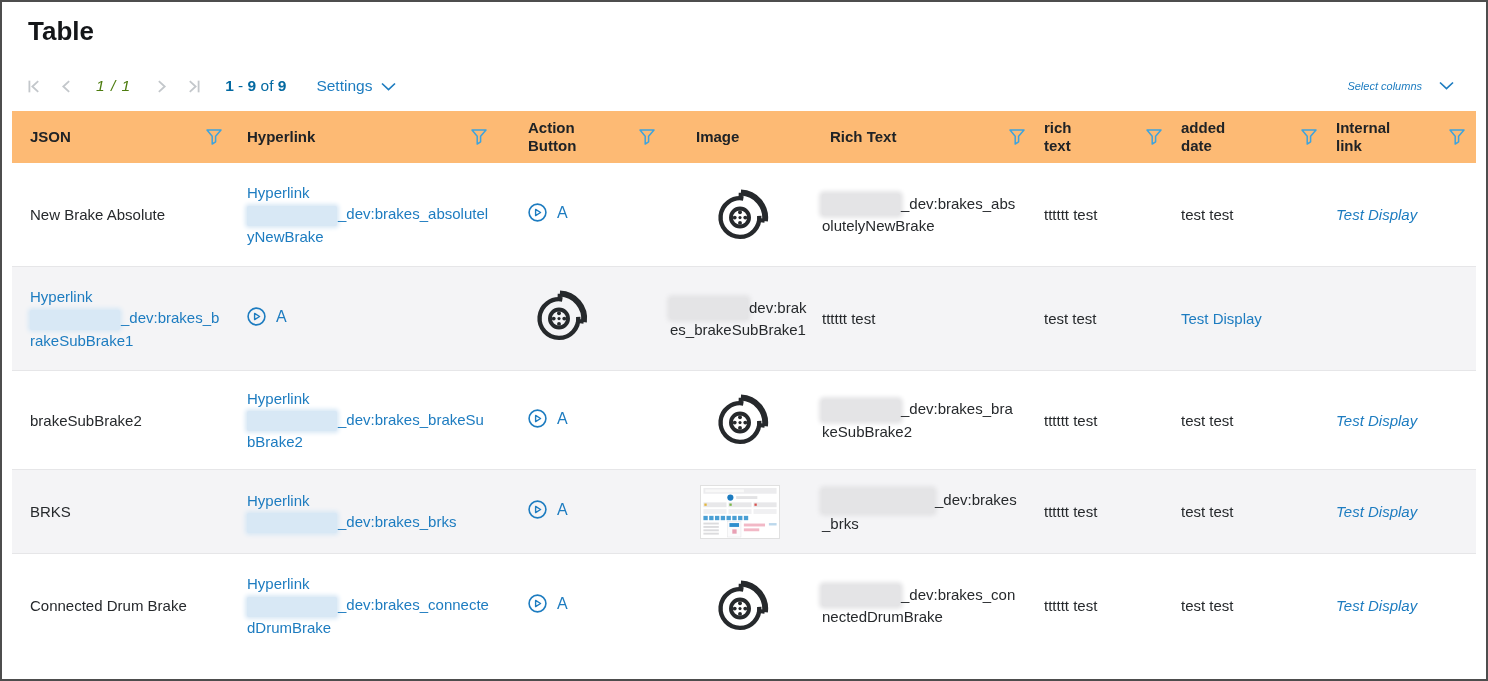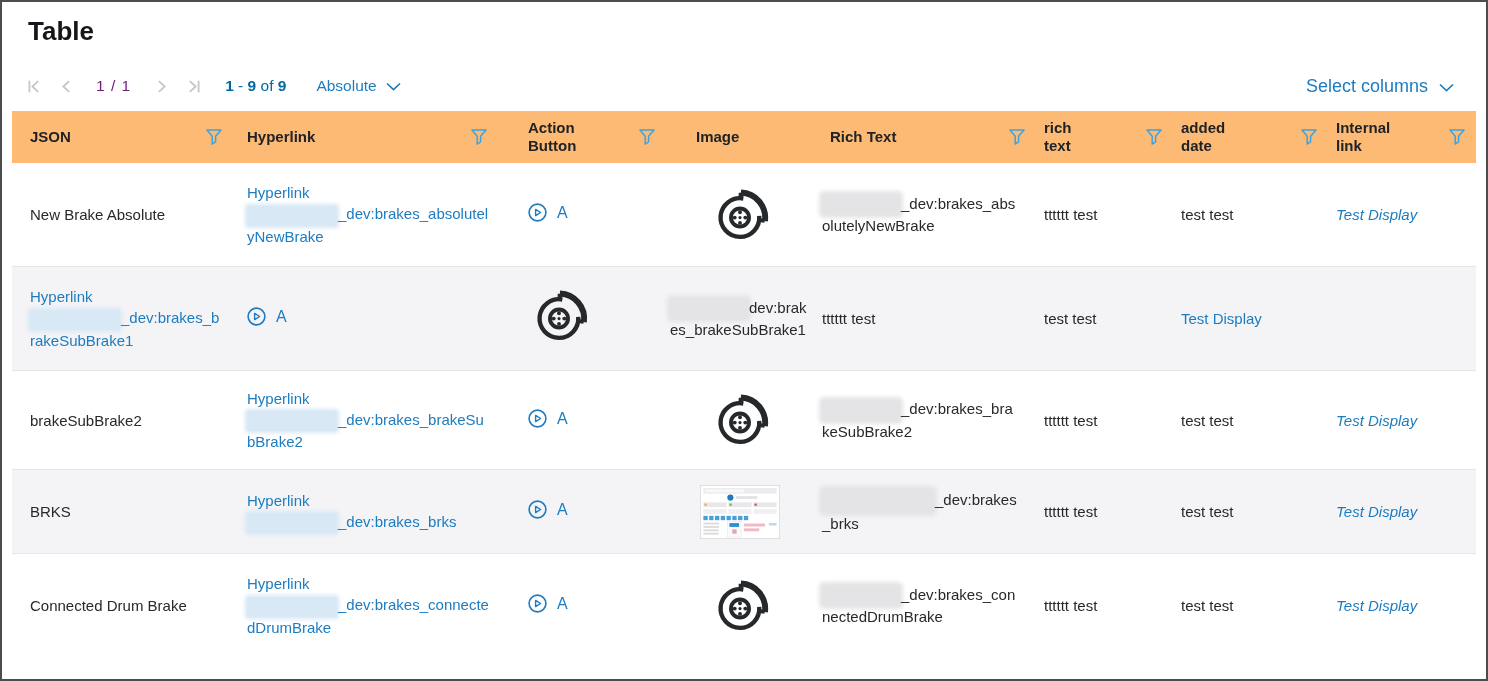--- a/index.html
+++ b/index.html
@@ -19,28 +19,28 @@
   }
   
   .toolbar {
     display: flex; align-items: center;
     margin: 28px 24px 14px 16px;
     font-size: 15.5px;
   }
   .pg-btn { display:inline-flex; align-items:center; justify-content:center;
     width:22px; height:22px; margin:0 5px; cursor:default; }
   .pg-btn svg { stroke:#c3c7cb; fill:none; stroke-width:1.7; }
-  .pg-label { color:#701a75; margin:0 14px; letter-spacing:1px; }
+  .pg-label { color:#4d7c0f; margin:0 14px; letter-spacing:1px;font-style:italic; }
   .range { margin-left: 16px; color:#0369a1; }
   .range b { font-weight:700; }
   .link-blue { color:#1d7cc0; text-decoration:none; cursor:pointer; }
   .settings { display:inline-flex; align-items:center; gap:9px; margin-left:30px; }
   .chev svg { stroke:#1d7cc0; fill:none; stroke-width:1.7; }
   .spacer { flex:1; }
-  .select-cols { display:inline-flex; align-items:center; gap:11px; margin-right:8px; font-size:18px; }
+  .select-cols { display:inline-flex; align-items:center; gap:17px; margin-right:8px; font-size:11px;font-style:italic; }
   
   .table { margin: 0 10px; }
   .tr, .thead {
     display: grid;
     grid-template-columns: 225px 265px 168px 140px 230px 137px 155px 148px;
   }
   .thead {
     background: #fdba74; height: 52px; align-items: center;
     font-weight: 700; font-size: 15px; color: #202326;
   }
@@ -185,21 +185,21 @@
         </svg>
     </span>
     <span class="range">
       <b>1</b>
       <span>-</span>
       <b>9</b>
       <span>of</span>
       <b>9</b>
     </span>
     <span class="settings">
-      <a class="link-blue">Absolute</a>
+      <a class="link-blue">Settings</a>
       <span class="chev">
         <svg width="15" height="9" viewBox="0 0 15 9">
             <use href="#chev-down"></use>
           </svg>
       </span>
     </span>
     <span class="spacer"></span>
     <span class="select-cols">
       <a class="link-blue">Select columns</a>
       <span class="chev">

